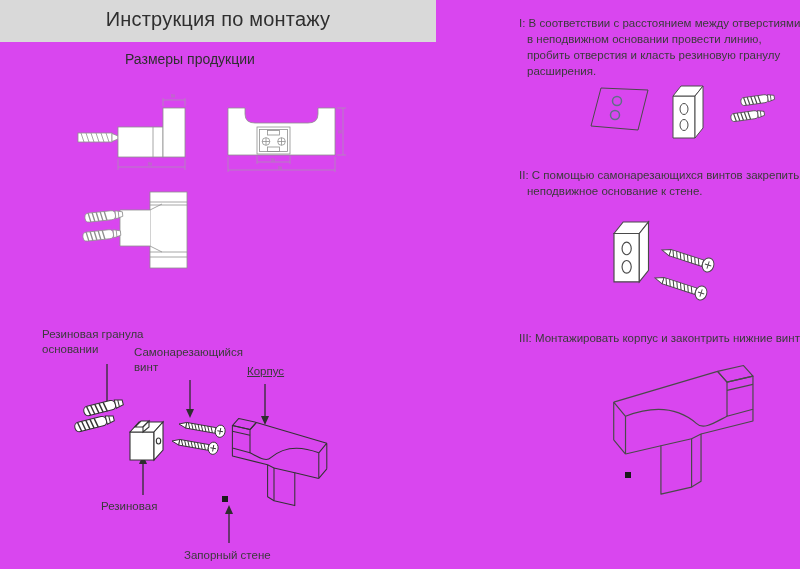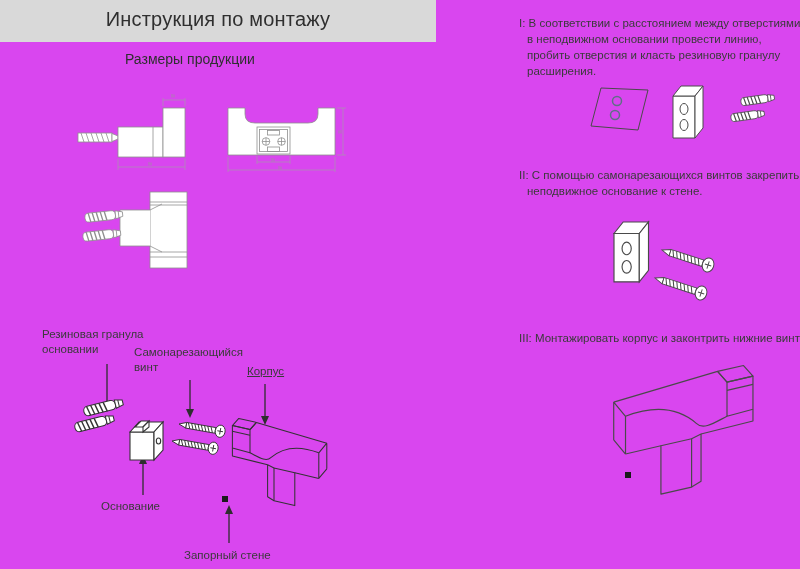--- a/index.html
+++ b/index.html
@@ -126,21 +126,21 @@
       <path class="thinf" d="M92 20 H62 V56 H92"></path>
       <path class="thin" d="M92 20 L104 14 M92 56 L104 62"></path>
     </g>
     <use href="#plug" transform="translate(27,28) rotate(-6) scale(0.9)" stroke="#8f8f8f" stroke-width="0.9"></use>
     <use href="#plug" transform="translate(25,47) rotate(-6) scale(0.9)" stroke="#8f8f8f" stroke-width="0.9"></use>
   </svg>
 
   <div class="lbl" id="lbl-plug">Резиновая гранула основании</div>
   <div class="lbl" id="lbl-screw">Самонарезающийся винт</div>
   <div class="lbl" id="lbl-body">Корпус</div>
-  <div class="lbl" id="lbl-base">Основание</div>
+  <div class="lbl" id="lbl-base">Резиновая</div>
   <div class="lbl" id="lbl-lock">Запорный стене</div>
 
   <svg class="fig" style="left:30px;top:320px" width="310" height="249" viewBox="0 0 310 249">
 
     <g>
       <line class="arrow" x1="77" y1="44" x2="77" y2="84"></line>
         <polygon class="ahead" points="73,83 81,83 77,92"></polygon>
     </g>
     <g>
       <line class="arrow" x1="160" y1="60" x2="160" y2="90"></line>

